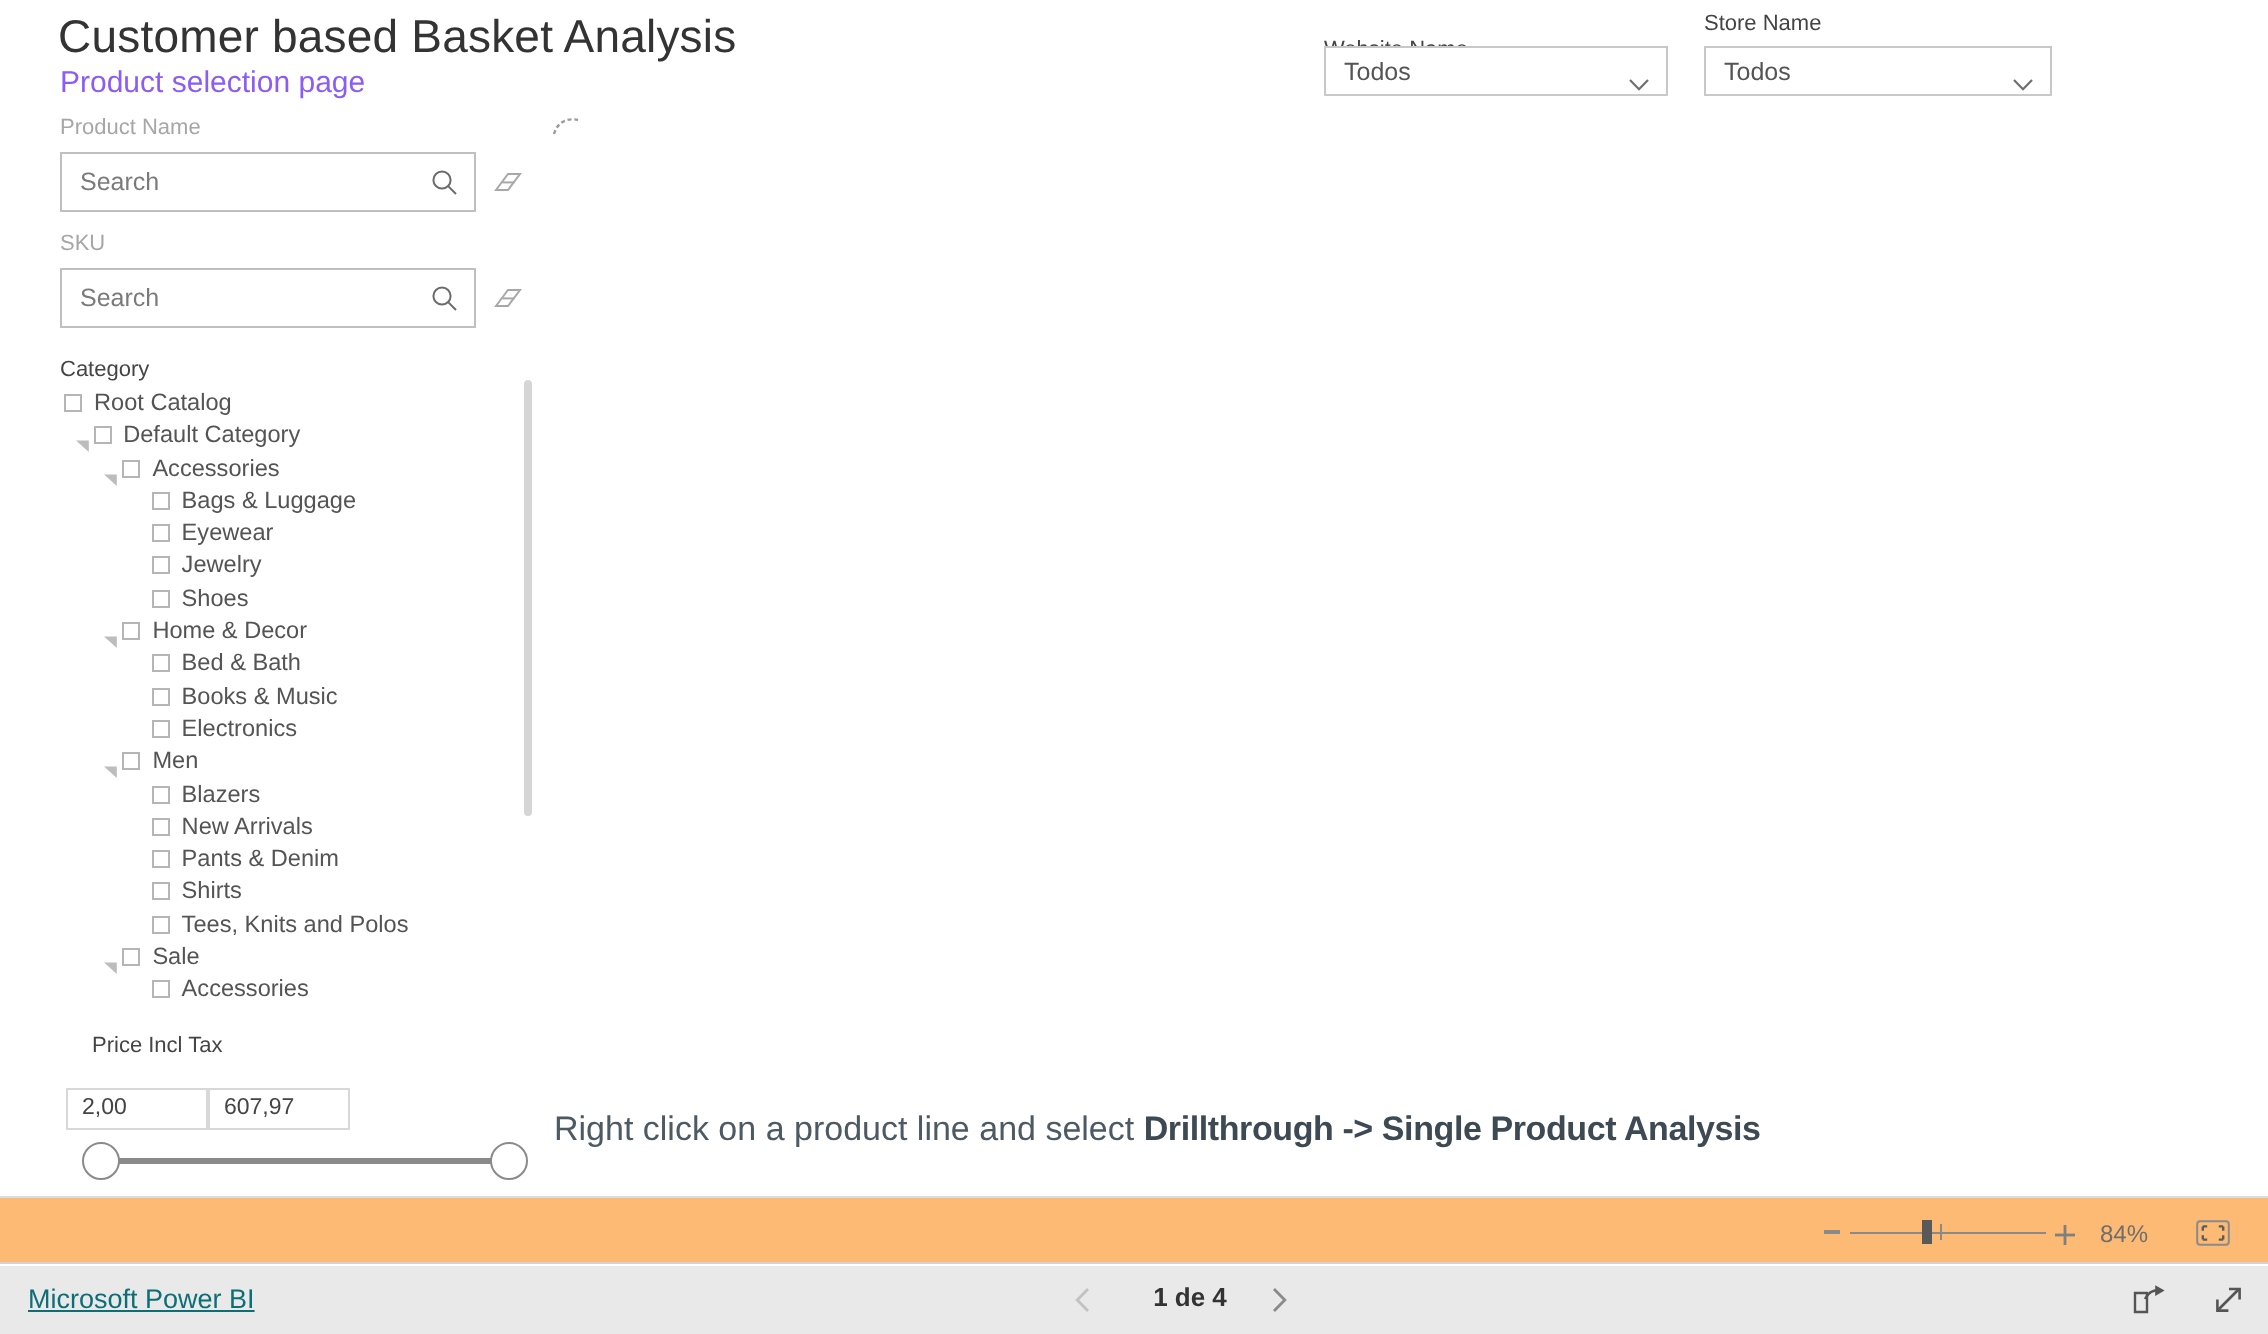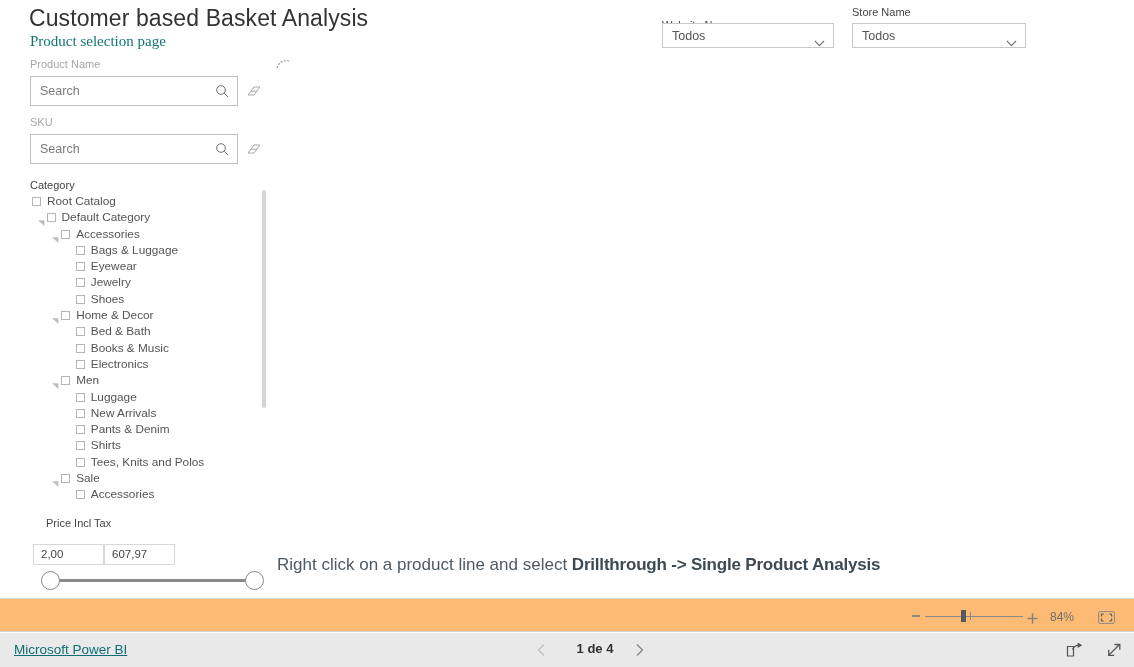--- a/index.html
+++ b/index.html
@@ -14,23 +14,22 @@
   .canvas{position:absolute;left:0;top:0;width:1134px;height:596px;background:#fff;overflow:hidden;}
 
   
   .page-title{
     position:absolute;left:29px;top:5px;
     font-size:23px;font-weight:300;color:#333;letter-spacing:0.1px;
     white-space:nowrap;
   }
   .page-subtitle{
     position:absolute;left:30px;top:33px;
-    font-size:15px;font-weight:400;color:#0f766e;
+    font-size:15px;font-weight:400;color:#8b5cf6;
     white-space:nowrap;
-    font-family:Liberation Serif, serif;
   }
 
   
   .slicer-label{
     position:absolute;font-size:11px;color:#a6a6a6;white-space:nowrap;
   }
   .slicer-label.dark{color:#444;}
 
   
   .search-box{
@@ -247,21 +246,21 @@
       </div>
       <div class="tnode">
         <span class="exp" style="left: 22.2px;"><svg width="7" height="7" viewBox="0 0 7 7">
             <polygon points="0,1.2 6.4,1.2 6.4,7" fill="#bdbdbd"></polygon>
           </svg></span>
         <span class="cb" style="left: 31.2px;"></span>
         <span class="lbl" style="left: 46.2px;">Men</span>
       </div>
       <div class="tnode">
         <span class="cb" style="left: 45.8px;"></span>
-        <span class="lbl" style="left: 60.8px;">Luggage</span>
+        <span class="lbl" style="left: 60.8px;">Blazers</span>
       </div>
       <div class="tnode">
         <span class="cb" style="left: 45.8px;"></span>
         <span class="lbl" style="left: 60.8px;">New Arrivals</span>
       </div>
       <div class="tnode">
         <span class="cb" style="left: 45.8px;"></span>
         <span class="lbl" style="left: 60.8px;">Pants &amp; Denim</span>
       </div>
       <div class="tnode">

